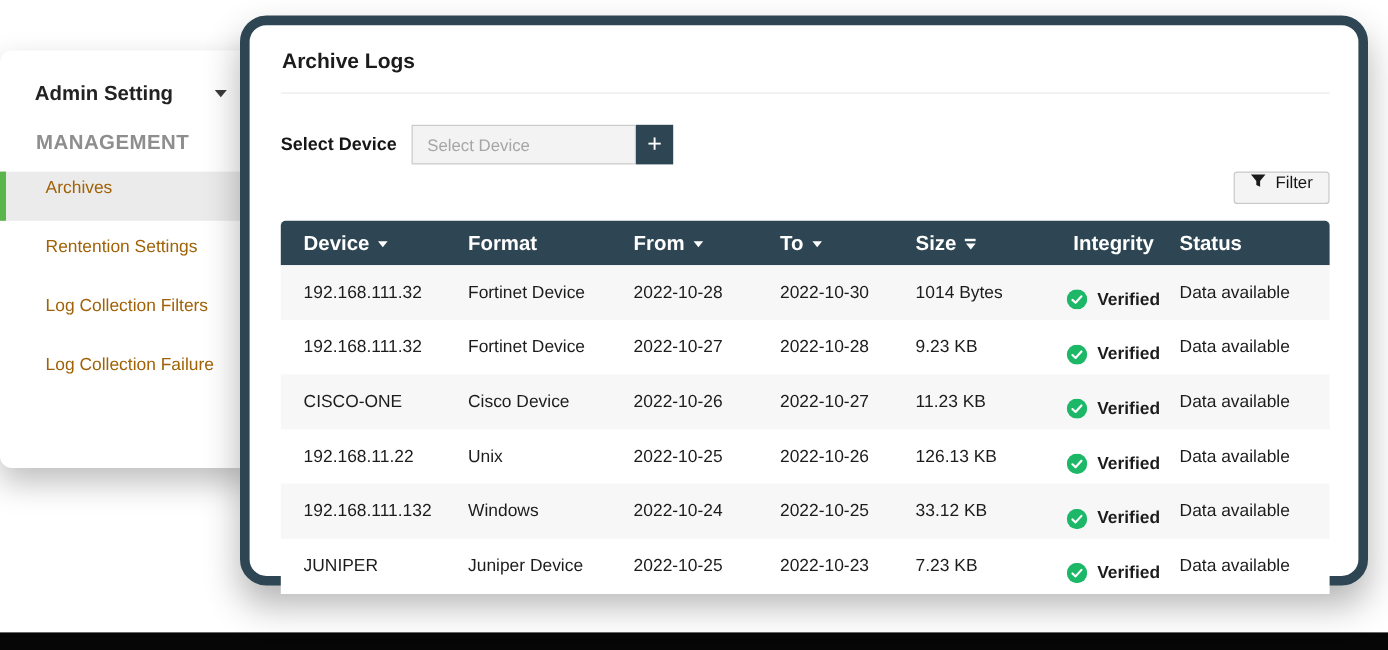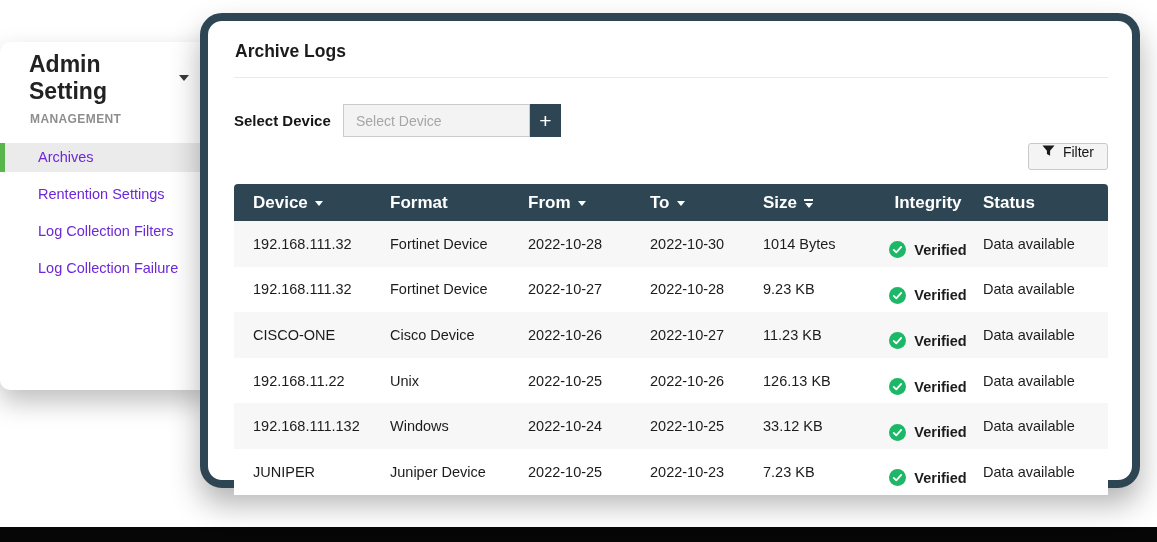--- a/index.html
+++ b/index.html
@@ -12,29 +12,29 @@
   
   .bottom-band{position:absolute;left:0;bottom:0;width:100%;height:15px;background:#060606;z-index:0;}
 
   
   .sidebar{
     position:absolute;left:0;top:42px;width:210px;height:348px;background:#fff;
     border-radius:10px;box-shadow:0 12px 26px rgba(0,0,0,0.25);z-index:1;
   }
   .sidebar-title-row{display:flex;align-items:center;justify-content:space-between;
     margin:24px 21px 0 29px;height:24px;cursor:pointer;}
-  .sidebar-title{font-size:23px;font-weight:700;color:#222;}
+  .sidebar-title{font-size:17px;font-weight:700;color:#222;}
   .caret-dark{width:0;height:0;border-left:5px solid transparent;border-right:5px solid transparent;
     border-top:6px solid #3a3a3a;}
-  .section-label{margin:16px 0 0 30px;font-size:12px;font-weight:700;letter-spacing:.4px;
+  .section-label{margin:16px 0 0 30px;font-size:17px;font-weight:700;letter-spacing:.4px;
     color:#8e8e8e;height:18px;line-height:18px;cursor:pointer;}
   .section-label.first{margin-top:20px;}
   .section-label.current{color:#141414;}
-  .side-item{position:relative;margin-top:8px;height:29px;line-height:29px;padding-left:38px;
-    font-size:14.5px;color:#6d28d9;cursor:pointer;white-space:nowrap;}
+  .side-item{position:relative;margin-top:8px;height:41px;line-height:29px;padding-left:38px;
+    font-size:14.5px;color:#a16207;cursor:pointer;white-space:nowrap;}
   .side-item.first{margin-top:15px;}
   .side-item.selected{background:#ebebeb;}
   .accent{display:none;}
   .side-item.selected .accent{display:block;position:absolute;left:0;top:0;bottom:0;width:5px;background:#5ab64b;}
 
   
   .card{
     position:absolute;left:200px;top:13px;width:940px;height:475px;box-sizing:border-box;
     background:#fff;border:8px solid #2e4653;border-radius:22px;
     box-shadow:0 16px 30px rgba(0,0,0,0.30);z-index:2;padding:0 24px 0 26px;

